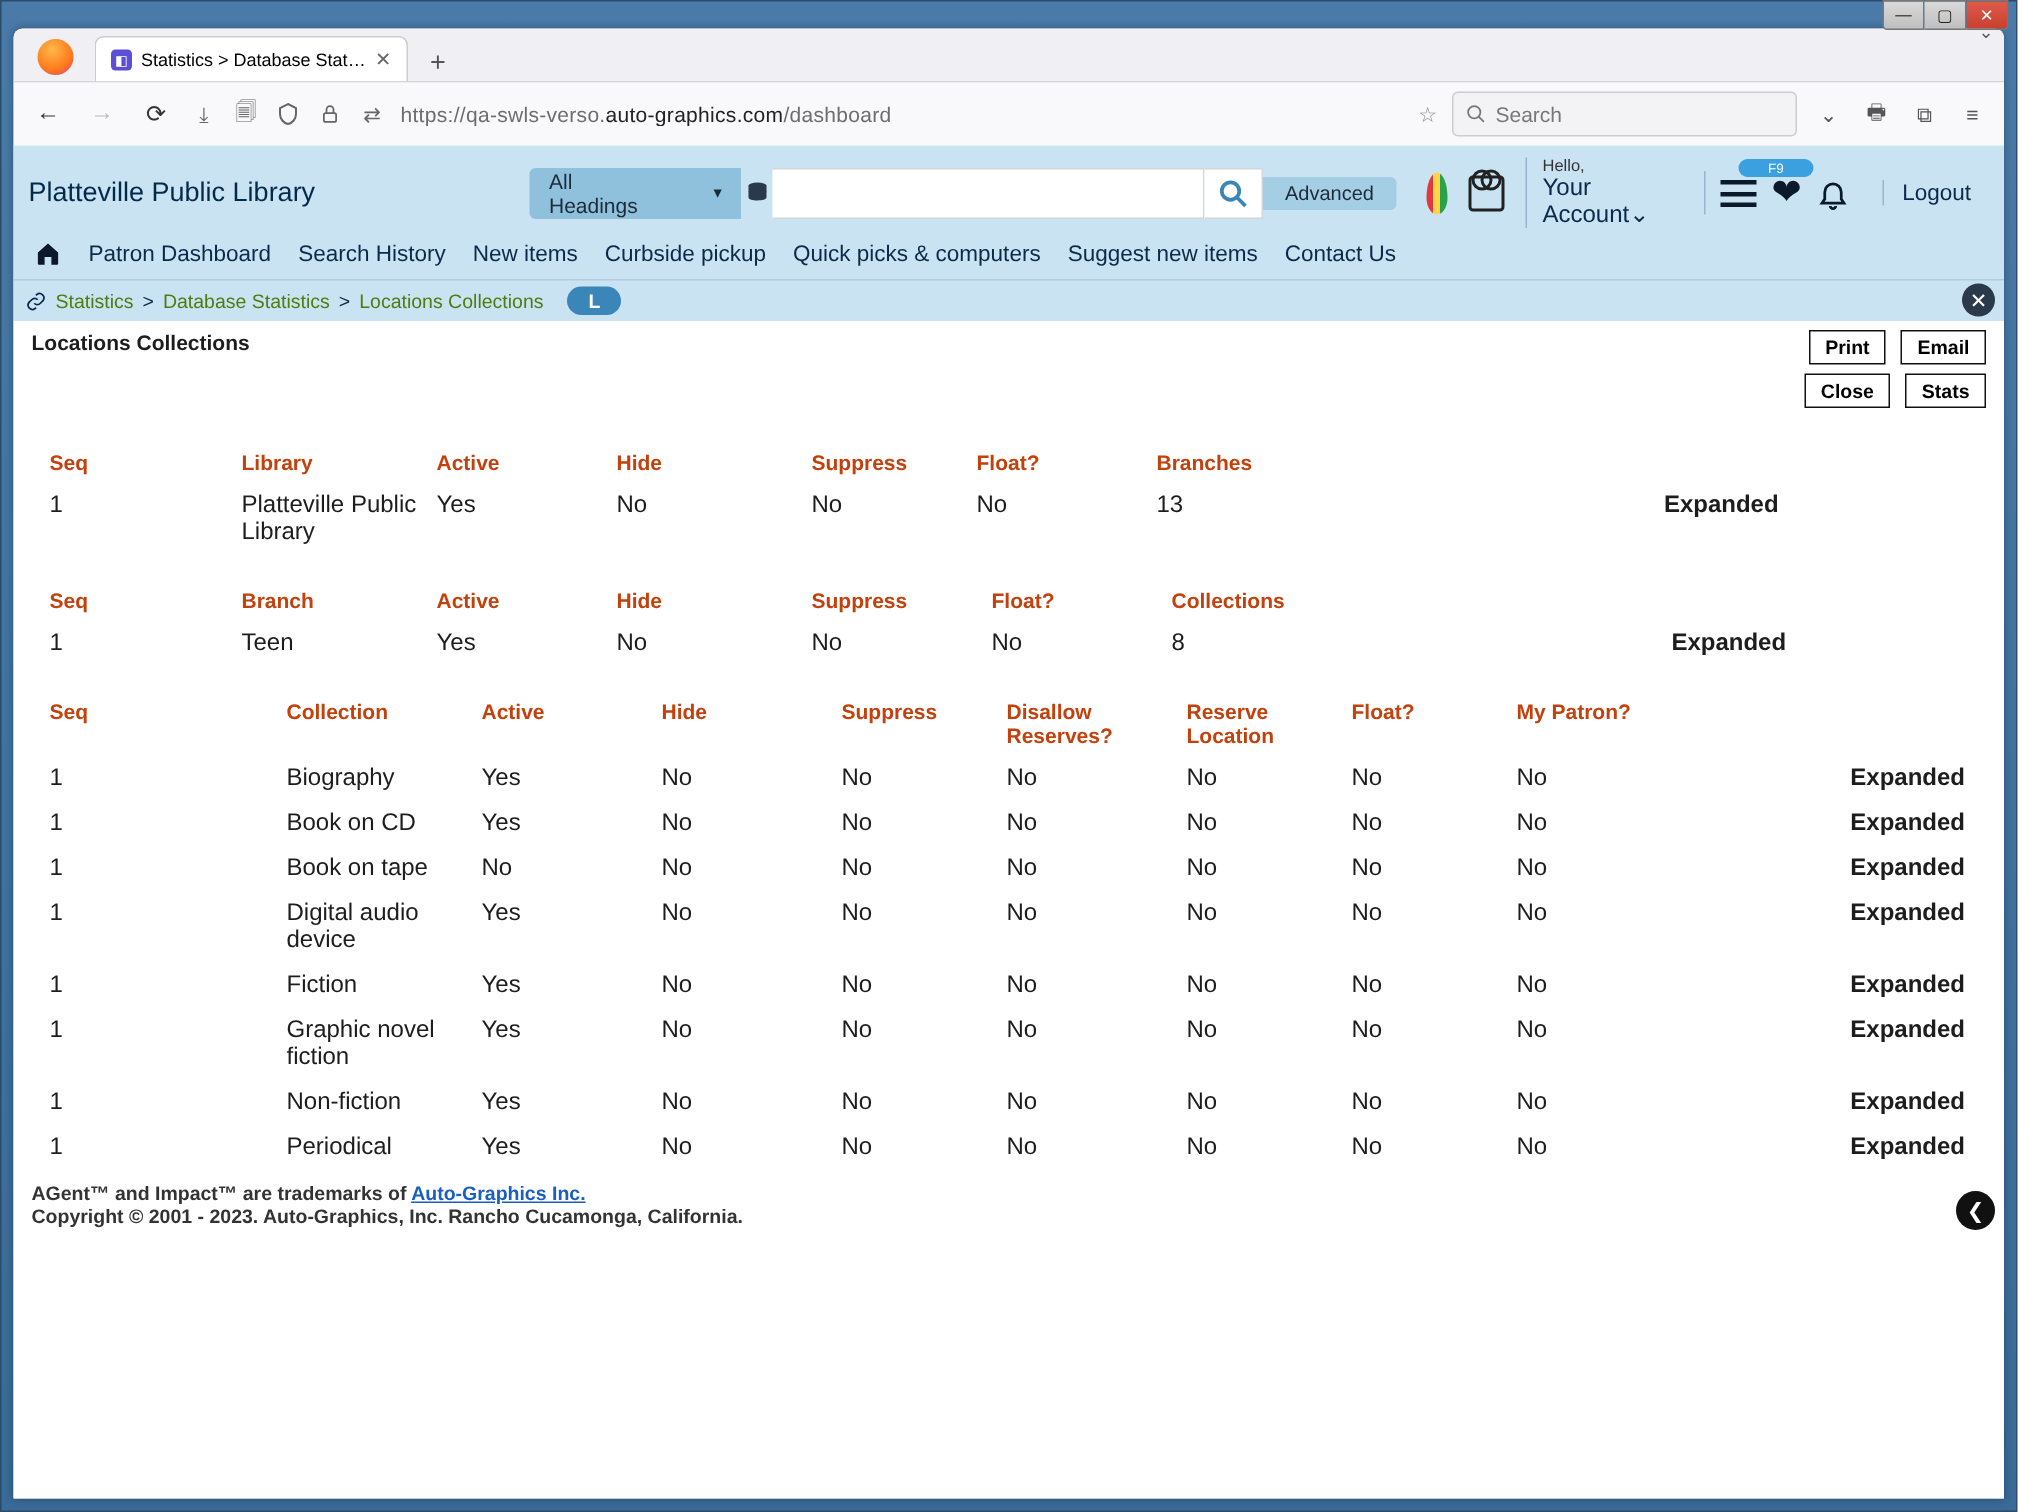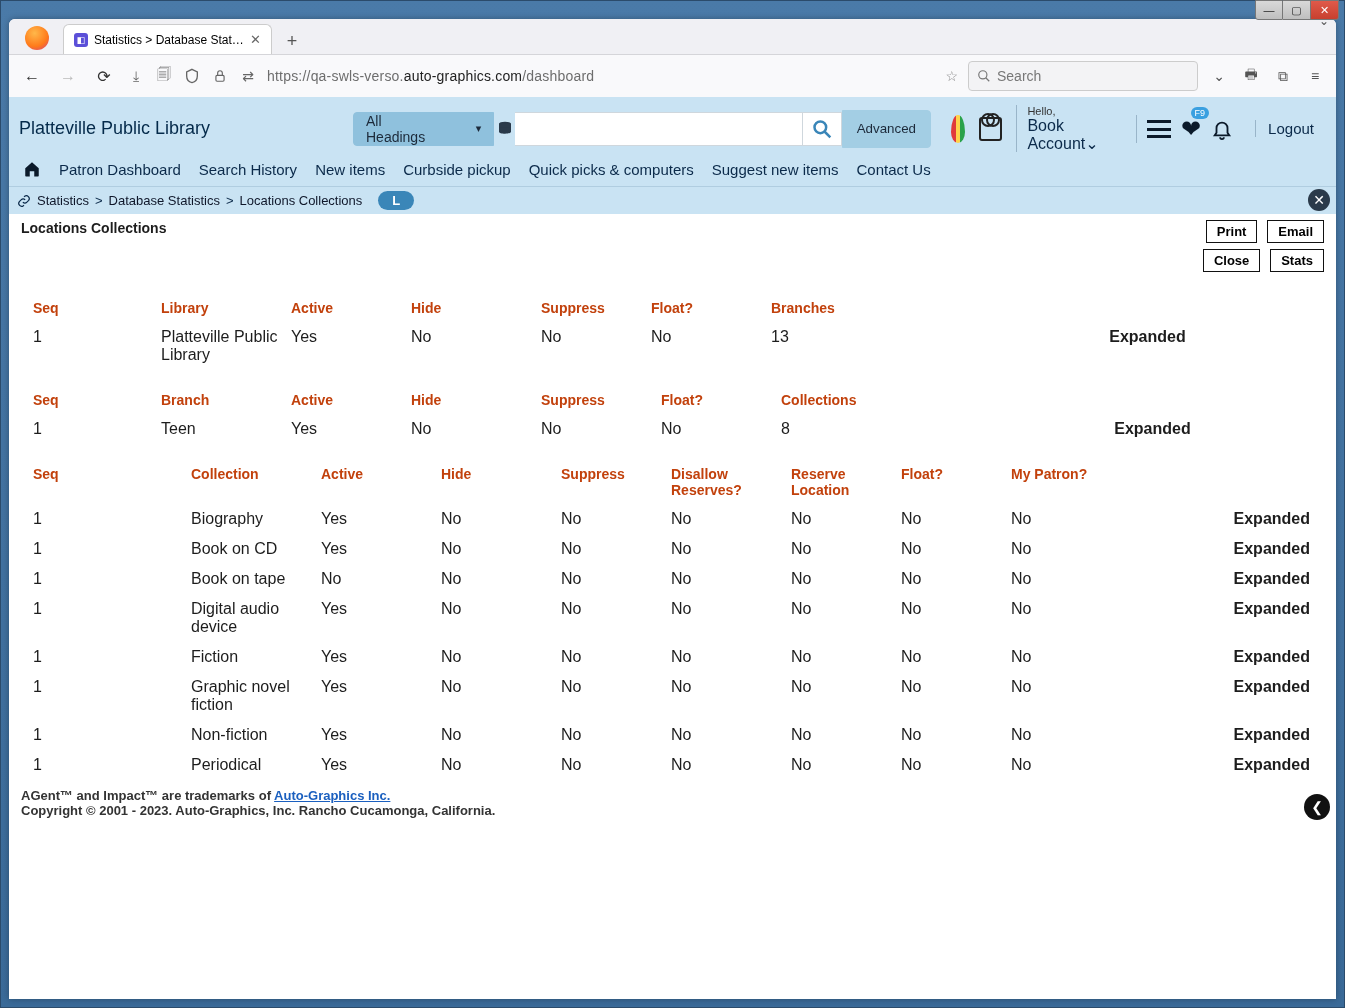--- a/index.html
+++ b/index.html
@@ -40,44 +40,44 @@
 .app{background:#fff;flex:1;display:flex;flex-direction:column;}
 .app-top{background:#c9e3f3;padding:8px 10px 0;}
 .top-row{display:flex;align-items:center;gap:10px;}
 .lib-name{color:#042a4a;font-size:18px;flex:0 0 300px;}
 .search-cluster{display:flex;align-items:center;gap:0;margin-left:24px;}
 .headings-select{background:#8fc1dd;border:1px solid #8fc1dd;border-radius:4px 0 0 4px;height:34px;display:flex;align-items:center;padding:0 12px;gap:36px;color:#1c2a3a;font-size:14px;}
 .headings-select .chev{font-size:11px;}
 .db-icon{height:34px;width:22px;display:flex;align-items:center;justify-content:center;color:#2a3a4a;}
 .search-input{height:34px;width:300px;border:1px solid #cfd7dd;border-left:none;background:#fff;}
 .search-go{height:34px;width:40px;background:#fff;border:1px solid #cfd7dd;border-left:none;border-radius:0;display:flex;align-items:center;justify-content:center;color:#3a86b8;}
-.adv-btn{height:38px;padding:0 14px;background:#a3cee4;border:1px solid #a3cee4;border-radius:0 4px 4px 0;color:#1c2a3a;}
+.adv-btn{height:22px;padding:0 14px;background:#a3cee4;border:1px solid #a3cee4;border-radius:0 4px 4px 0;color:#1c2a3a;}
 .spacer{flex:1;}
 .header-icons{display:flex;align-items:center;gap:14px;}
 .balloon{width:18px;height:28px;border-radius:50% 50% 50% 50% / 60% 60% 40% 40%;background:linear-gradient(90deg,#e03a3a 33%,#ffd34a 33% 66%,#2aa24a 66%);position:relative;}
 .microfilm{width:30px;height:24px;border:2px solid #222;border-radius:3px;position:relative;}
 .microfilm:before,.microfilm:after{content:"";position:absolute;top:-6px;width:10px;height:10px;border:2px solid #222;border-radius:50%;}
 .microfilm:before{left:0}.microfilm:after{right:0}
 .account-cell{border-left:1px solid #99b5c9;padding-left:10px;line-height:1.1;}
 .account-cell .hello{font-size:11px;color:#333;}
 .account-cell .acct{font-size:16px;color:#0b2a4a;}
 .right-icons{display:flex;align-items:center;gap:10px;margin-left:10px;padding-left:10px;border-left:1px solid #99b5c9;}
 .list-icon{width:24px;height:18px;border-top:3px solid #0b1a2a;border-bottom:3px solid #0b1a2a;position:relative;}
 .list-icon:before{content:"";position:absolute;top:5px;left:0;right:0;height:3px;background:#0b1a2a;}
 .heart{color:#0b1a2a;font-size:24px;position:relative;}
-.heart .badge{position:absolute;top:-8px;right:-8px;background:#3aa0e0;color:#fff;border-radius:8px;font-size:9px;padding:1px 4px;}
+.heart .badge{position:absolute;top:-8px;right:-8px;background:#3aa0e0;color:#fff;border-radius:8px;font-size:9px;padding:1px 20px;}
 .bell{font-size:22px;color:#0b1a2a;}
 .logout-cell{border-left:1px solid #99b5c9;padding:0 12px;margin-left:8px;font-size:15px;color:#0b2a4a;}
 
 .nav-row{display:flex;align-items:center;gap:18px;padding:8px 4px 8px;}
 .home-icon{color:#0b1a2a;font-size:18px;}
 .nav-link{color:#0b2a4a;font-size:15px;}
 
 .breadcrumb-row{background:#c9e3f3;border-top:1px solid #b0cde0;display:flex;align-items:center;padding:4px 8px;gap:6px;font-size:13px;color:#0b2a4a;position:relative;}
-.breadcrumb-row .link{color:#0f172a;}
+.breadcrumb-row .link{color:#4d7c0f;}
 .pill{background:#3a86b8;color:#fff;padding:2px 14px;border-radius:12px;font-weight:bold;margin-left:10px;}
 .close-circle{position:absolute;right:6px;top:2px;width:22px;height:22px;border-radius:50%;background:#2a3a4a;color:#fff;display:flex;align-items:center;justify-content:center;font-size:14px;}
 
 .page-area{background:#fff;flex:1;padding:6px 12px;overflow:auto;position:relative;}
 .page-head{display:flex;align-items:flex-start;justify-content:space-between;}
 .page-title{font-weight:bold;color:#1d1d1d;font-size:14px;}
 .btn-stack{text-align:right;font-weight:bold;}
 .mini-btn{display:inline-block;border:1px solid #111;background:#fff;padding:3px 10px;font-size:13px;margin-left:6px;margin-bottom:6px;}
 
 
@@ -193,21 +193,21 @@
                   </svg>
             </div>
             <button class="adv-btn">Advanced</button>
           </div>
           <div class="spacer"></div>
           <div class="header-icons">
             <div class="balloon"></div>
             <div class="microfilm"></div>
             <div class="account-cell">
               <div class="hello">Hello,</div>
-              <div class="acct"><span>Book Account</span><span>⌄</span></div>
+              <div class="acct"><span>Your Account</span><span>⌄</span></div>
             </div>
             <div class="right-icons">
               <div class="list-icon"></div>
               <div class="heart">❤<span class="badge">F9</span></div>
               <div class="bell">
                 <svg width="22" height="22" viewBox="0 0 24 24" fill="none" stroke="#0b1a2a" stroke-width="2">
                       <path d="M18 16v-5a6 6 0 10-12 0v5l-2 3h16l-2-3z"></path>
                       <path d="M10 21a2 2 0 004 0"></path>
                     </svg>
               </div>

